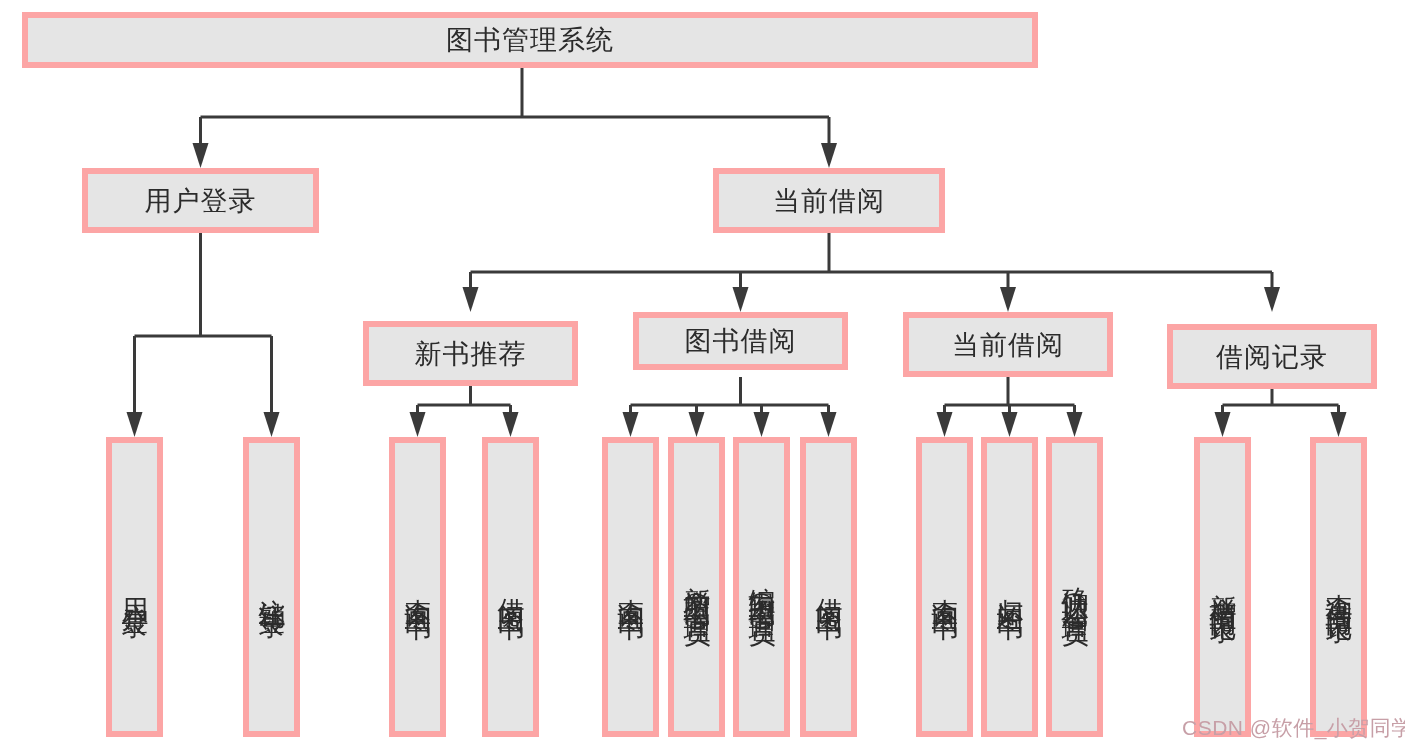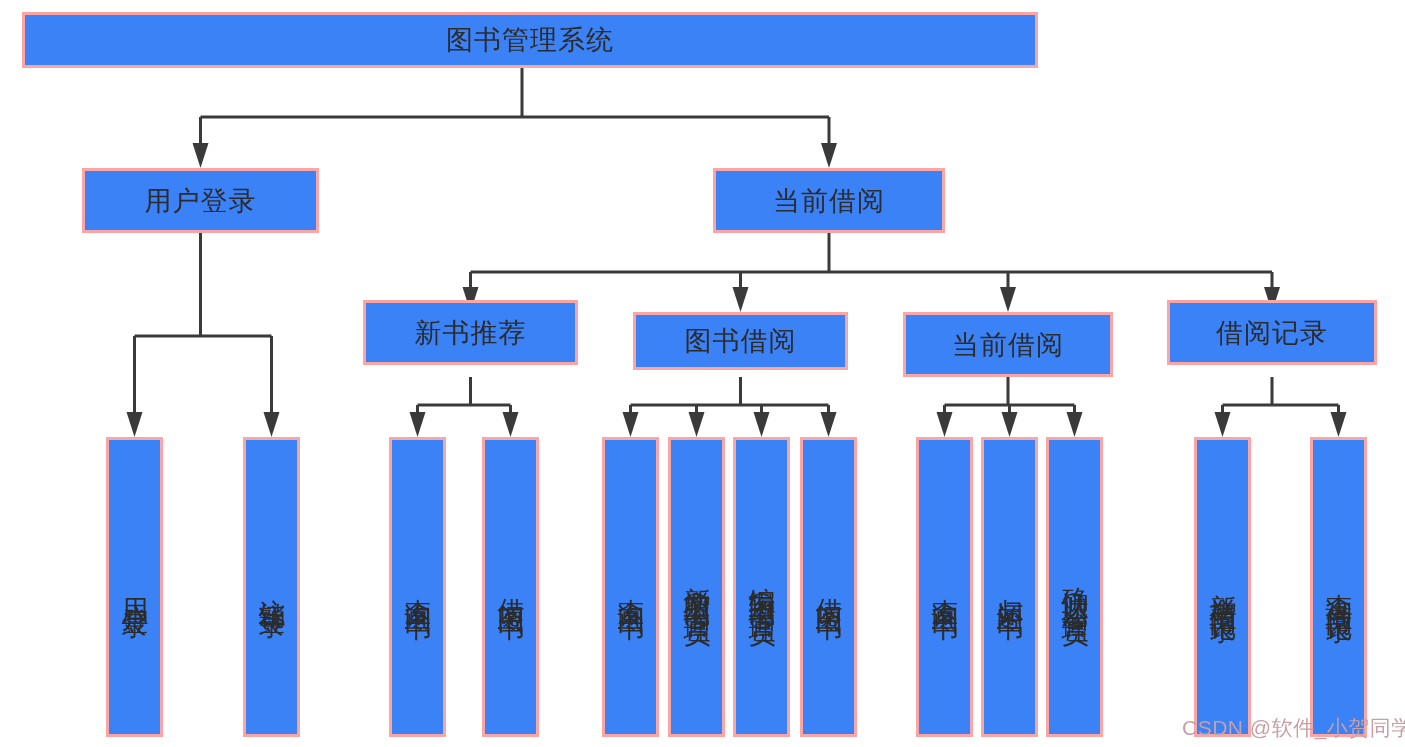--- a/index.html
+++ b/index.html
@@ -5,21 +5,21 @@
   html,body{margin:0;padding:0;}
   body{
     width:1405px;height:747px;position:relative;overflow:hidden;
     background:#ffffff;
     font-family:"Liberation Sans","DejaVu Sans",sans-serif;
   }
   .stage{position:absolute;left:0;top:0;width:1405px;height:747px;}
   .connectors{position:absolute;left:0;top:0;width:1405px;height:747px;pointer-events:none;}
   .node{
     position:absolute;box-sizing:border-box;
-    border:3px solid #fca5a5;background:#3b82f6;
+    border:6px solid #fca5a5;background:#e5e5e5;
     display:flex;align-items:center;justify-content:center;
     color:#2b2b2b;
   }
   .node.h .label{font-size:27px;letter-spacing:1px;white-space:nowrap;}
   .node.v .label{
     writing-mode:vertical-rl;text-orientation:mixed;
     font-size:27px;line-height:1;letter-spacing:5px;white-space:nowrap;
   }
   .watermark{
     position:absolute;left:1182px;top:714px;
@@ -70,30 +70,30 @@
     <span class="label">图书管理系统</span>
   </div>
 
   <div class="node h" style="left:82px;top:168px;width:237px;height:65px;">
     <span class="label">用户登录</span>
   </div>
   <div class="node h" style="left:713px;top:168px;width:232px;height:65px;">
     <span class="label">当前借阅</span>
   </div>
 
-  <div class="node h" style="left:363px;top:300px;width:215px;height:65px;">
+  <div class="node h" style="left:363px;top:321px;width:215px;height:65px;">
     <span class="label">新书推荐</span>
   </div>
   <div class="node h" style="left:633px;top:312px;width:215px;height:58px;">
     <span class="label">图书借阅</span>
   </div>
   <div class="node h" style="left:903px;top:312px;width:210px;height:65px;text-align:center;">
     <span class="label">当前借阅</span>
   </div>
-  <div class="node h" style="left:1167px;top:300px;width:210px;height:65px;">
+  <div class="node h" style="left:1167px;top:324px;width:210px;height:65px;">
     <span class="label">借阅记录</span>
   </div>
 
   <div class="node v" style="left:106px;top:437px;width:57px;height:300px;">
     <span class="label">用户登录</span>
   </div>
   <div class="node v" style="left:243px;top:437px;width:57px;height:300px;">
     <span class="label">注销登录</span>
   </div>
 

